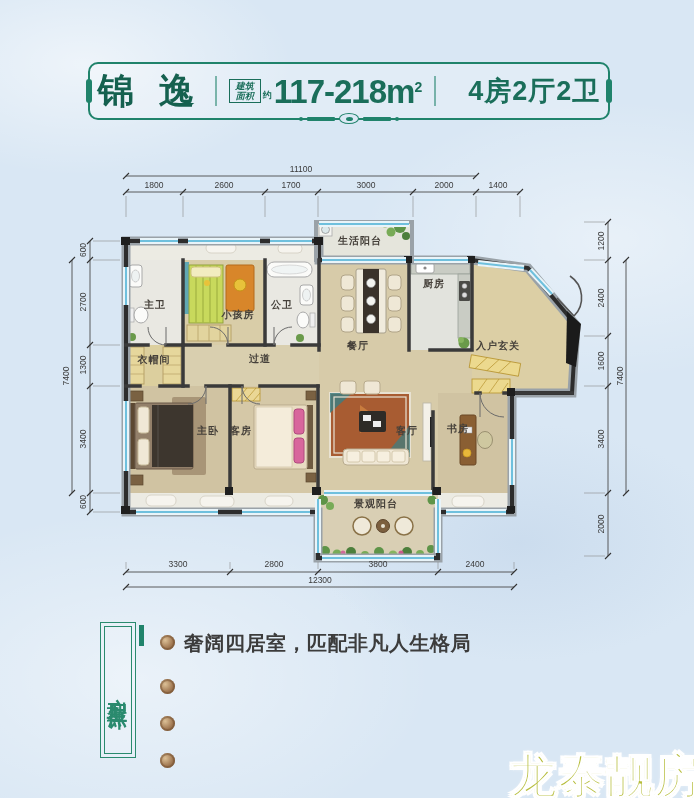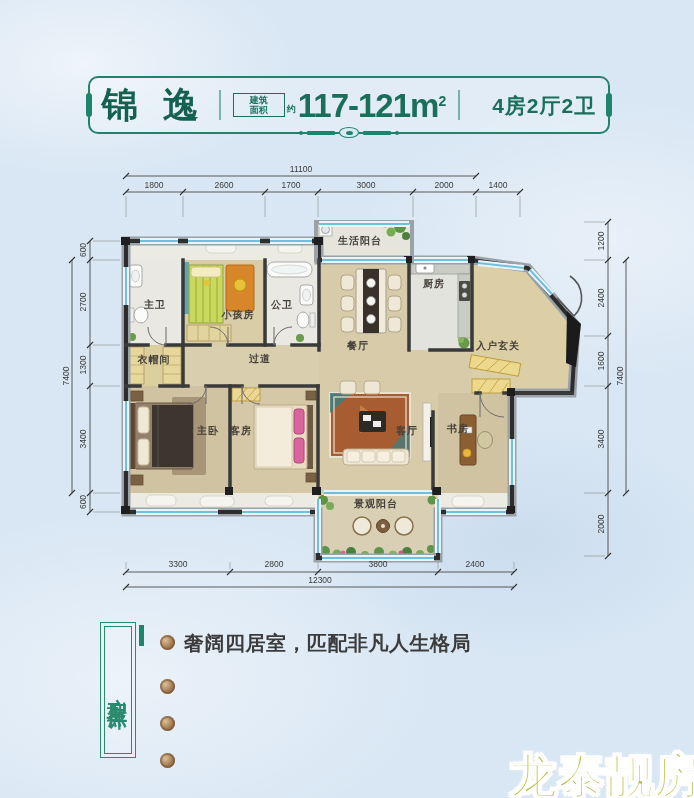--- a/index.html
+++ b/index.html
@@ -8,36 +8,36 @@
   .page{position:relative;width:694px;height:798px;overflow:hidden;
         background:#d9e7f4;}
   .page::before{content:"";position:absolute;inset:0;
         background:
           radial-gradient(ellipse 300px 160px at 12% 8%, rgba(255,255,255,.55), rgba(255,255,255,0) 70%),
           radial-gradient(ellipse 360px 200px at 88% 30%, rgba(255,255,255,.4), rgba(255,255,255,0) 70%),
           radial-gradient(ellipse 420px 240px at 20% 85%, rgba(255,255,255,.45), rgba(255,255,255,0) 70%),
           radial-gradient(ellipse 300px 170px at 75% 68%, rgba(190,210,232,.5), rgba(190,210,232,0) 70%);
         pointer-events:none;}
   
-  .header-box{position:absolute;left:88px;top:76px;width:518px;height:54px;
+  .header-box{position:absolute;left:88px;top:62px;width:518px;height:54px;
         border:2px solid #20836b;border-radius:10px;background:rgba(255,255,255,.22);
         display:flex;align-items:center;justify-content:center;}
   .edge-bar{position:absolute;top:15px;width:6px;height:24px;background:#20836b;border-radius:3px;}
   .edge-bar.left{left:-4px;} .edge-bar.right{right:-4px;}
   .header-content{display:flex;align-items:center;gap:12px;}
   .unit-title{font-family:"Liberation Serif",serif;font-weight:bold;font-size:36px;
         color:#15614f;letter-spacing:8px;line-height:1;}
   .vdiv{width:2px;height:30px;background:#20836b;opacity:.55;}
   .area-group{display:flex;align-items:flex-end;}
   .area-box{display:flex;flex-direction:column;border:1.5px solid #1a6e5a;color:#1a6e5a;
-        font-size:9px;font-weight:bold;line-height:10px;padding:1px 16px;margin-bottom:5px;}
+        font-size:9px;font-weight:bold;line-height:10px;padding:1px 6px;margin-bottom:5px;font-style:italic;}
   .approx{font-size:9px;color:#1a6e5a;font-weight:bold;margin:0 2px 6px 2px;}
   .area-value{font-size:33px;font-weight:bold;color:#1a6e5a;line-height:1;letter-spacing:-1px;}
   .area-sup{font-size:14px;font-weight:bold;color:#1a6e5a;line-height:1;margin-bottom:14px;}
-  .spec{font-size:21px;font-weight:bold;color:#1a6e5a;line-height:1;letter-spacing:1px;margin-left:20px;}
+  .spec{font-size:27px;font-weight:bold;color:#1a6e5a;line-height:1;letter-spacing:1px;margin-left:20px;}
   .ornament{position:absolute;left:50%;bottom:-6px;transform:translateX(-50%);
         display:flex;align-items:center;gap:4px;}
   .o-dot{width:4px;height:4px;border-radius:50%;background:#20836b;}
   .o-bar{width:28px;height:4px;background:#20836b;border-radius:1px;}
   .o-eye{width:18px;height:9px;border:1.5px solid #20836b;border-radius:50%;
         background:#dce9f5;display:flex;align-items:center;justify-content:center;}
   .o-pupil{width:7px;height:4px;border-radius:50%;background:#20836b;}
   
   .plan-svg{position:absolute;left:60px;top:155px;}
   .plan-svg text{font-family:"Liberation Sans",sans-serif;}
@@ -73,21 +73,21 @@
     <span class="edge-bar right"></span>
     <div class="header-content">
       <span class="unit-title">锦 逸</span>
       <span class="vdiv"></span>
       <span class="area-group">
         <span class="area-box">
           <span>建筑</span>
           <span>面积</span>
         </span>
         <span class="approx">约</span>
-        <span class="area-value">117-121m</span>
+        <span class="area-value">117-218m</span>
         <span class="area-sup">2</span>
       </span>
       <span class="vdiv"></span>
       <span class="spec">4房2厅2卫</span>
     </div>
     <div class="ornament">
       <span class="o-dot"></span>
       <span class="o-bar"></span>
       <span class="o-eye">
           <span class="o-pupil"></span>

